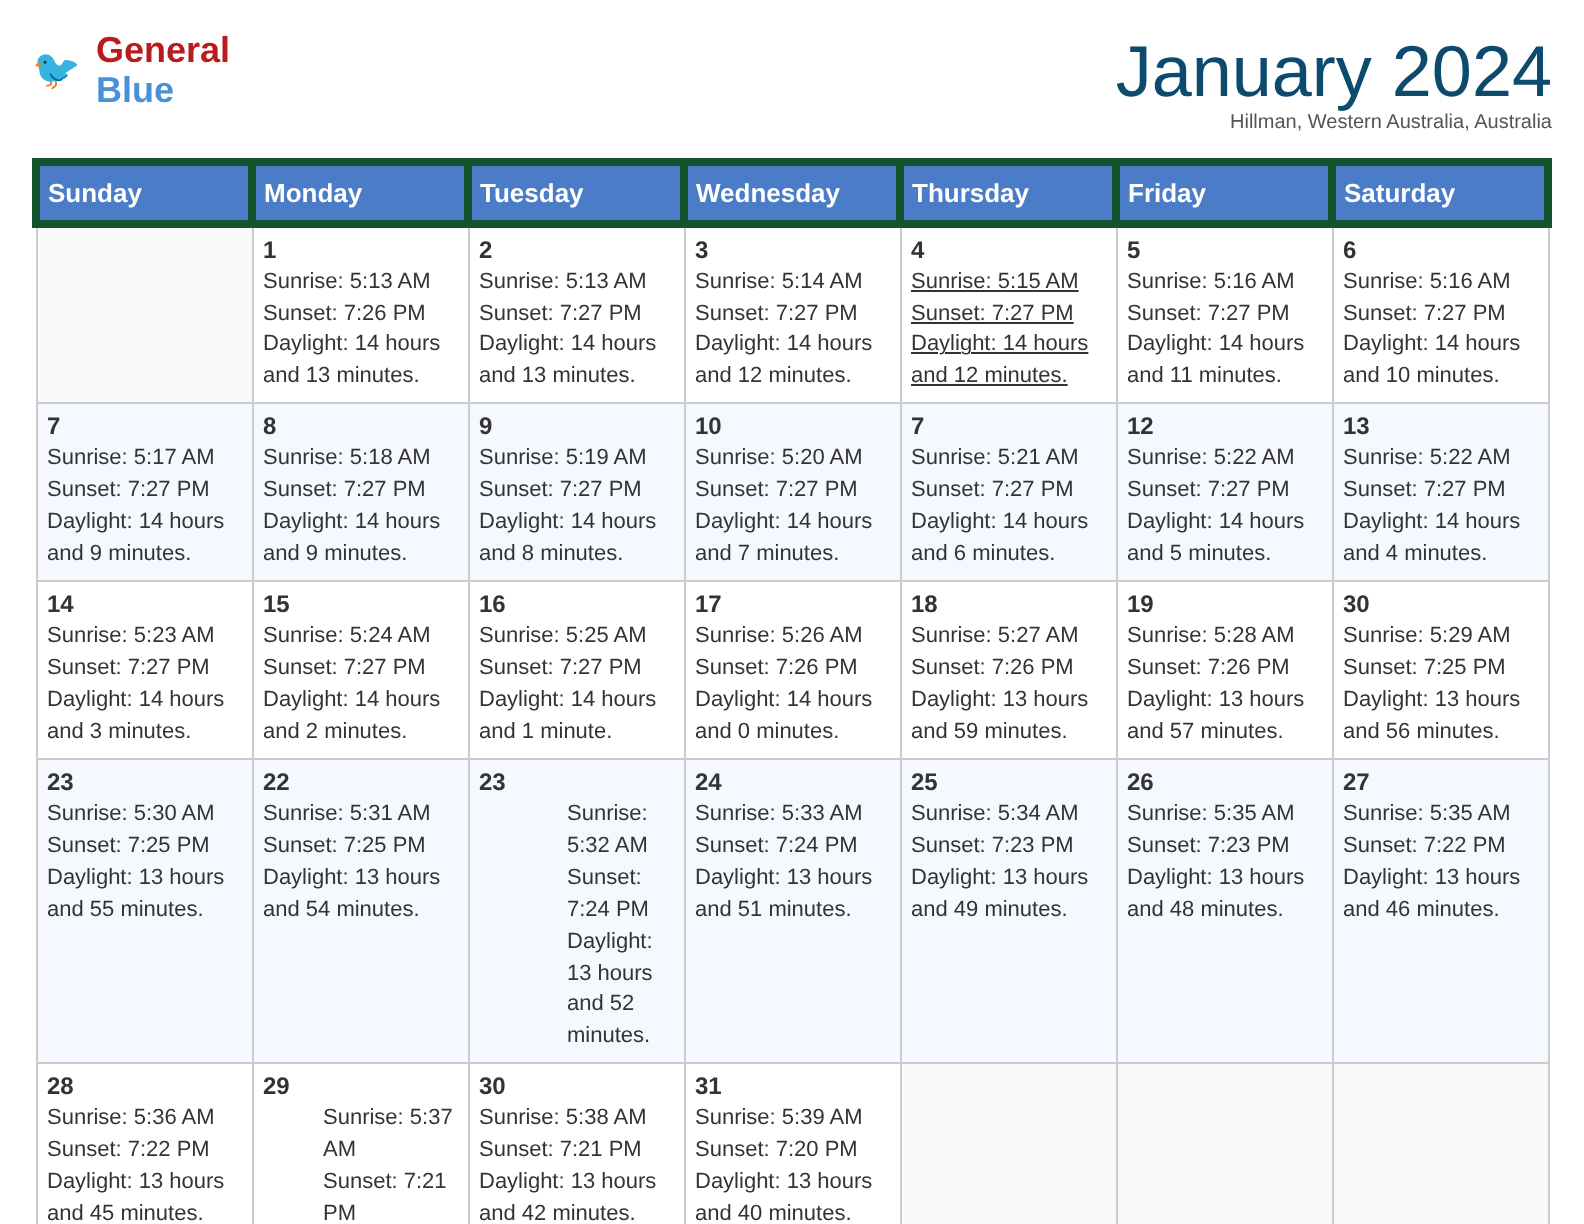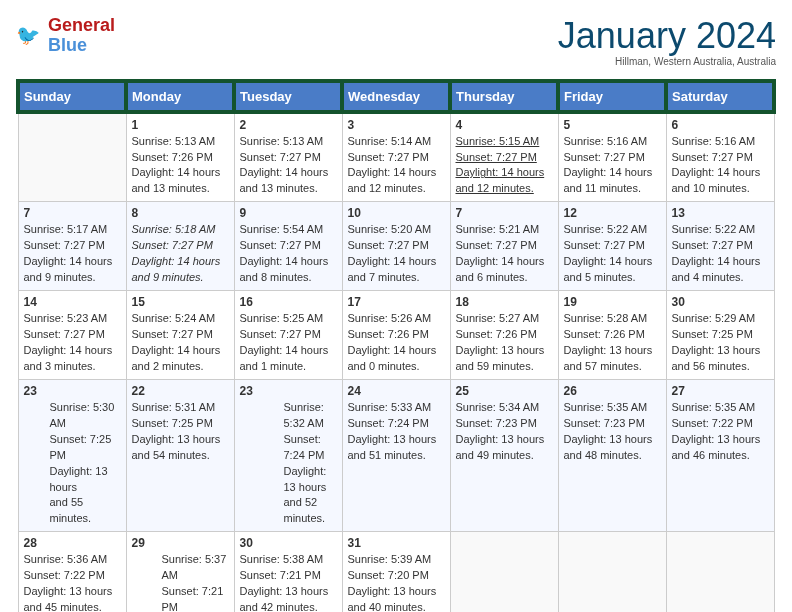--- a/index.html
+++ b/index.html
@@ -170,28 +170,28 @@
       <tr>
         <td>
           <span class="day-num">7</span>
           <div class="day-info" style="white-space: pre-line;">Sunrise: 5:17 AM
 Sunset: 7:27 PM
 Daylight: 14 hours
 and 9 minutes.</div>
         </td>
         <td>
           <span class="day-num">8</span>
-          <div class="day-info" style="white-space: pre-line; font-style: italic;">Sunrise: 5:18 AM
+          <div class="day-info" style="white-space: pre-line;">Sunrise: 5:18 AM
 Sunset: 7:27 PM
 Daylight: 14 hours
 and 9 minutes.</div>
         </td>
         <td>
           <span class="day-num">9</span>
-          <div class="day-info" style="white-space: pre-line;">Sunrise: 5:54 AM
+          <div class="day-info" style="white-space: pre-line;">Sunrise: 5:19 AM
 Sunset: 7:27 PM
 Daylight: 14 hours
 and 8 minutes.</div>
         </td>
         <td>
           <span class="day-num">10</span>
           <div class="day-info" style="white-space: pre-line;">Sunrise: 5:20 AM
 Sunset: 7:27 PM
 Daylight: 14 hours
 and 7 minutes.</div>
@@ -265,21 +265,21 @@
           <span class="day-num">30</span>
           <div class="day-info" style="white-space: pre-line;">Sunrise: 5:29 AM
 Sunset: 7:25 PM
 Daylight: 13 hours
 and 56 minutes.</div>
         </td>
       </tr>
       <tr>
         <td>
           <span class="day-num">23</span>
-          <div class="day-info" style="white-space: pre-line; margin-left: 26px;">Sunrise: 5:30 AM
+          <div class="day-info" style="white-space: pre-line;">Sunrise: 5:30 AM
 Sunset: 7:25 PM
 Daylight: 13 hours
 and 55 minutes.</div>
         </td>
         <td>
           <span class="day-num">22</span>
           <div class="day-info" style="white-space: pre-line;">Sunrise: 5:31 AM
 Sunset: 7:25 PM
 Daylight: 13 hours
 and 54 minutes.</div>

